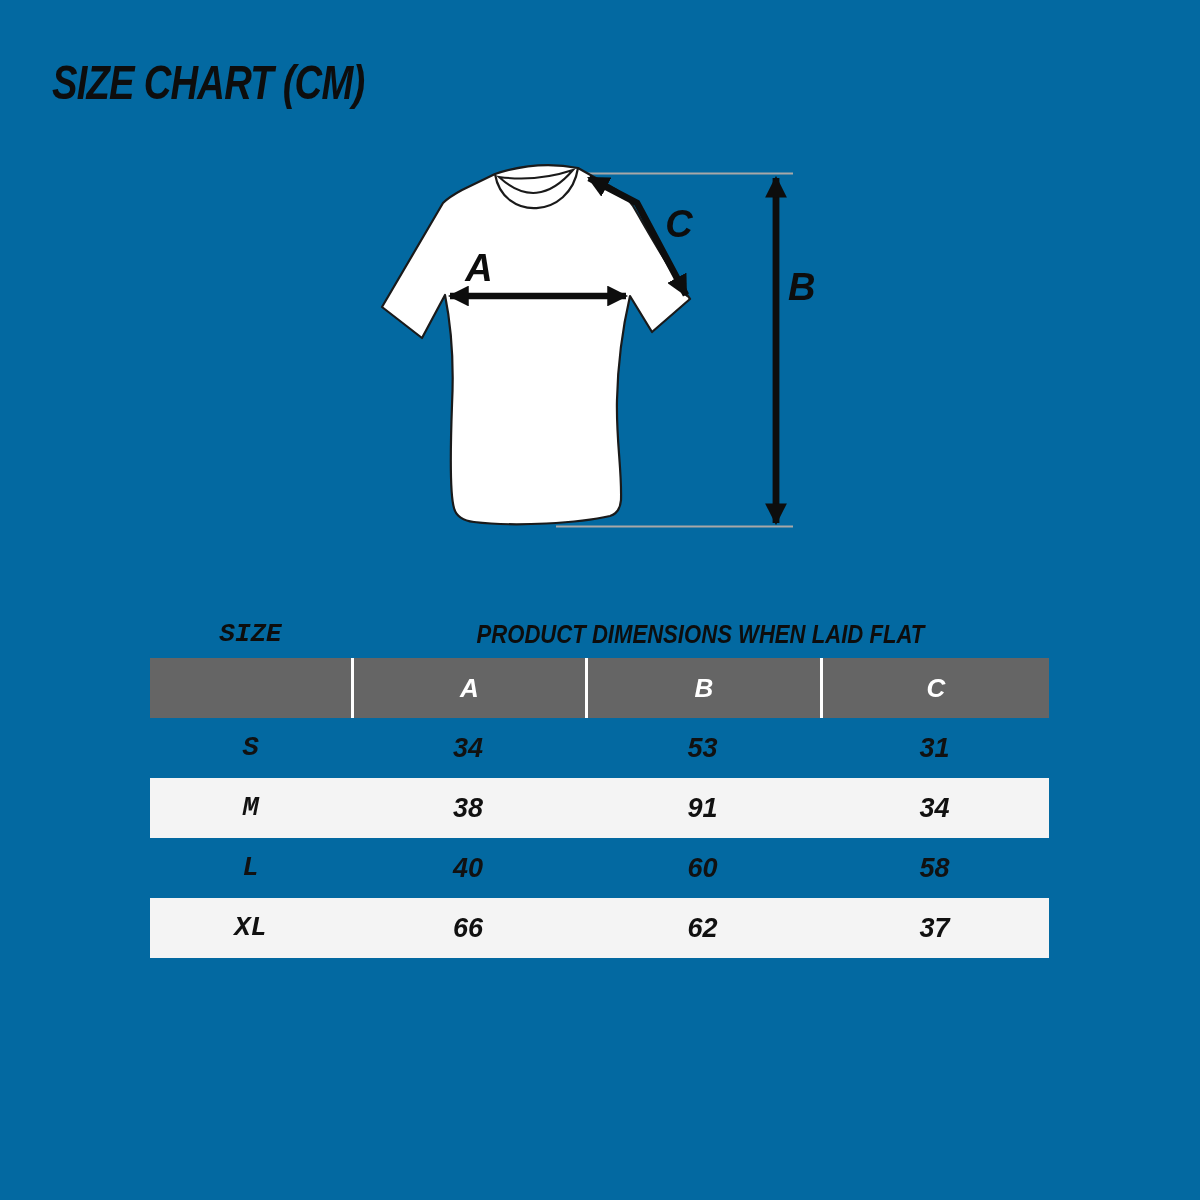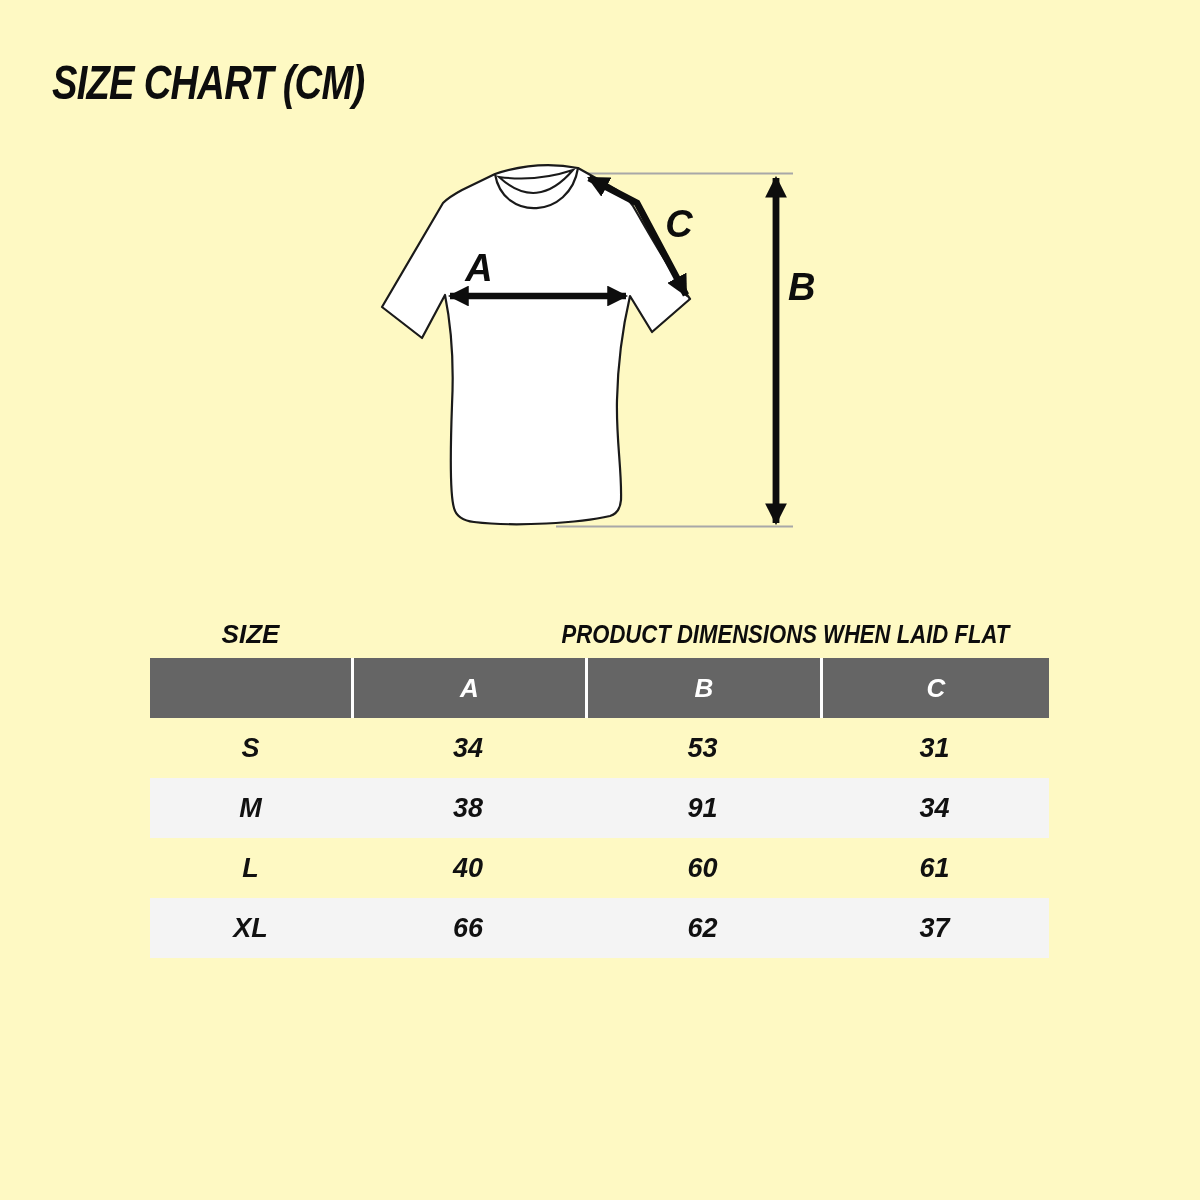--- a/index.html
+++ b/index.html
@@ -5,21 +5,21 @@
   :root{
     --header-bg:#656565;
     --stripe-bg:#f4f4f4;
     --guide:#a8a8a8;
     --ink:#111111;
   }
   html,body{margin:0;padding:0;background:#ffffff;}
   .canvas{
     position:relative;
     width:1200px;height:1200px;
-    background:#fef9c3;
+    background:#0369a1;
     overflow:hidden;
     font-family:"Liberation Sans","DejaVu Sans",sans-serif;
     color:var(--ink);
   }
   
   .page-title{
     position:absolute;left:52px;top:54px;margin:0;
     font-size:49px;font-weight:bold;font-style:italic;
     color:#0d0d0d;letter-spacing:-1px;white-space:nowrap;
     transform:scaleX(0.78);transform-origin:0 50%;
@@ -37,28 +37,28 @@
   }
   .row{display:flex;width:899px;}
   .labels-row{height:48px;}
   .header-row{height:60px;background:var(--header-bg);color:#ffffff;}
   .data-row{height:60px;}
   .data-row.striped{background:var(--stripe-bg);}
   .cell{
     display:flex;align-items:center;justify-content:center;
     box-sizing:border-box;font-size:27px;white-space:nowrap;
   }
-  .c0{width:201px;}
+  .c0{width:201px;font-family:Liberation Mono, monospace;}
   .c1{width:234px;}
   .c2{width:235px;}
   .c3{width:229px;}
   .header-row .c1,.header-row .c2,.header-row .c3{border-left:3px solid #ffffff;}
   .header-row .cell{font-size:26px;}
   .labels-row .cell{font-size:26px;color:#0d0d0d;}
-  .labels-row .dims{width:698px;justify-content:flex-end;}
+  .labels-row .dims{width:698px;}
   .cond{display:inline-block;transform:scaleX(0.85);transform-origin:center;}
 </style>
 </head>
 <body>
 
 <div class="canvas">
 
   <h1 class="page-title">SIZE CHART (CM)</h1>
 
   <svg class="diagram-svg" viewBox="0 0 1200 560" xmlns="http://www.w3.org/2000/svg">
@@ -161,21 +161,21 @@
       <div class="cell c0">
           <span>L</span>
         </div>
       <div class="cell c1">
           <span>40</span>
         </div>
       <div class="cell c2">
           <span>60</span>
         </div>
       <div class="cell c3">
-          <span>61</span>
+          <span>58</span>
         </div>
     </div>
 
     <div class="row data-row striped">
       <div class="cell c0">
           <span>XL</span>
         </div>
       <div class="cell c1">
           <span>66</span>
         </div>

